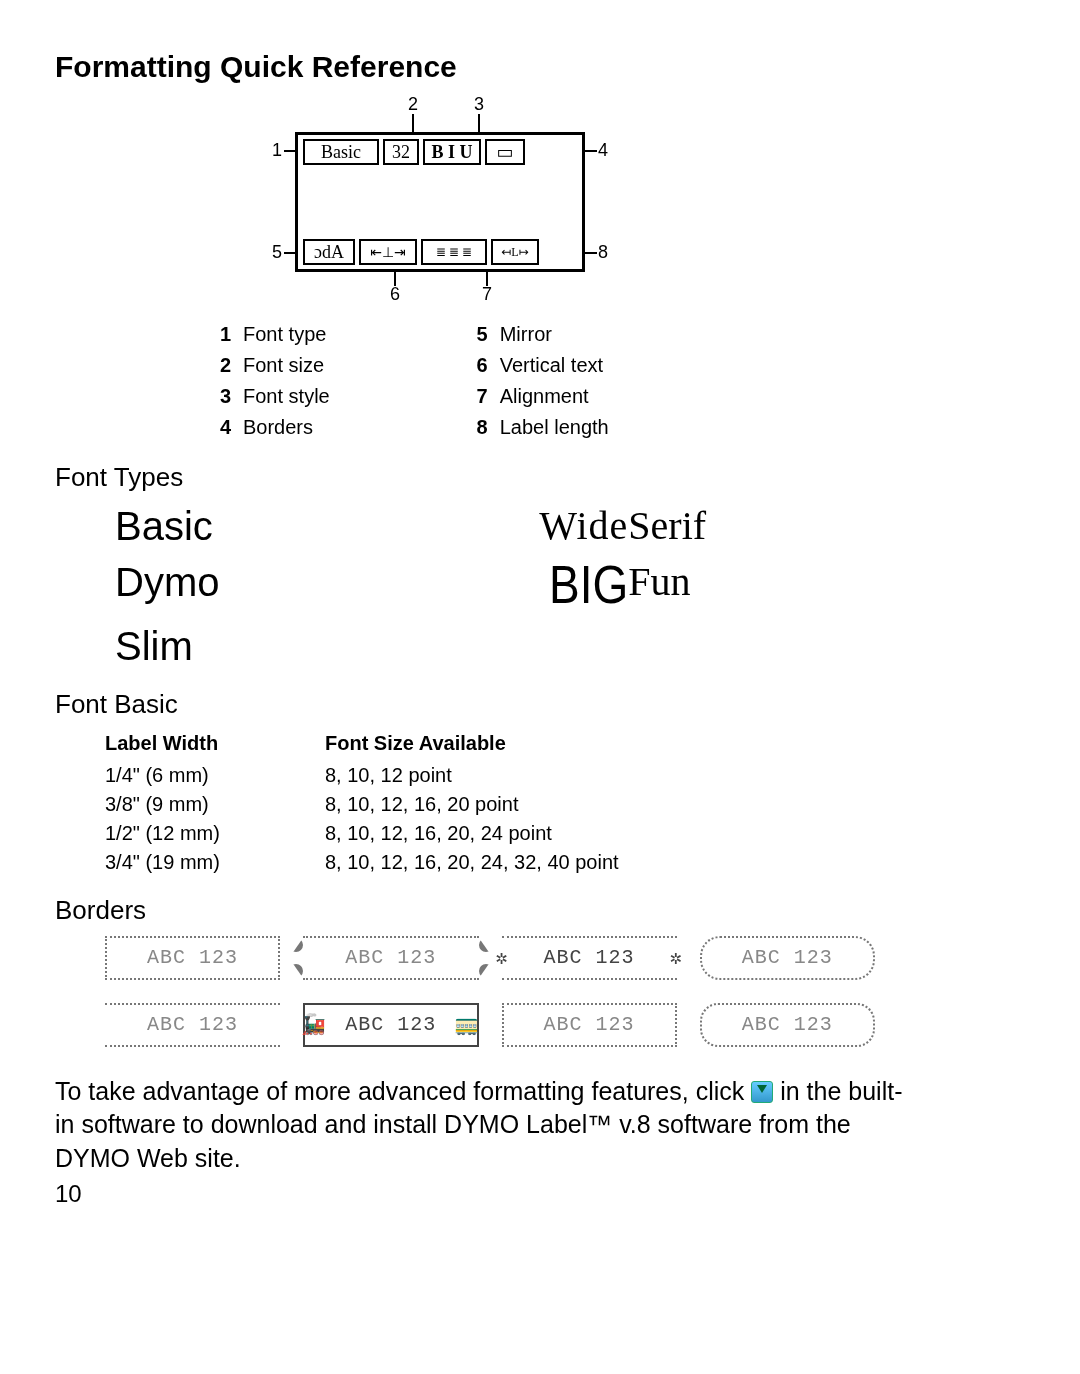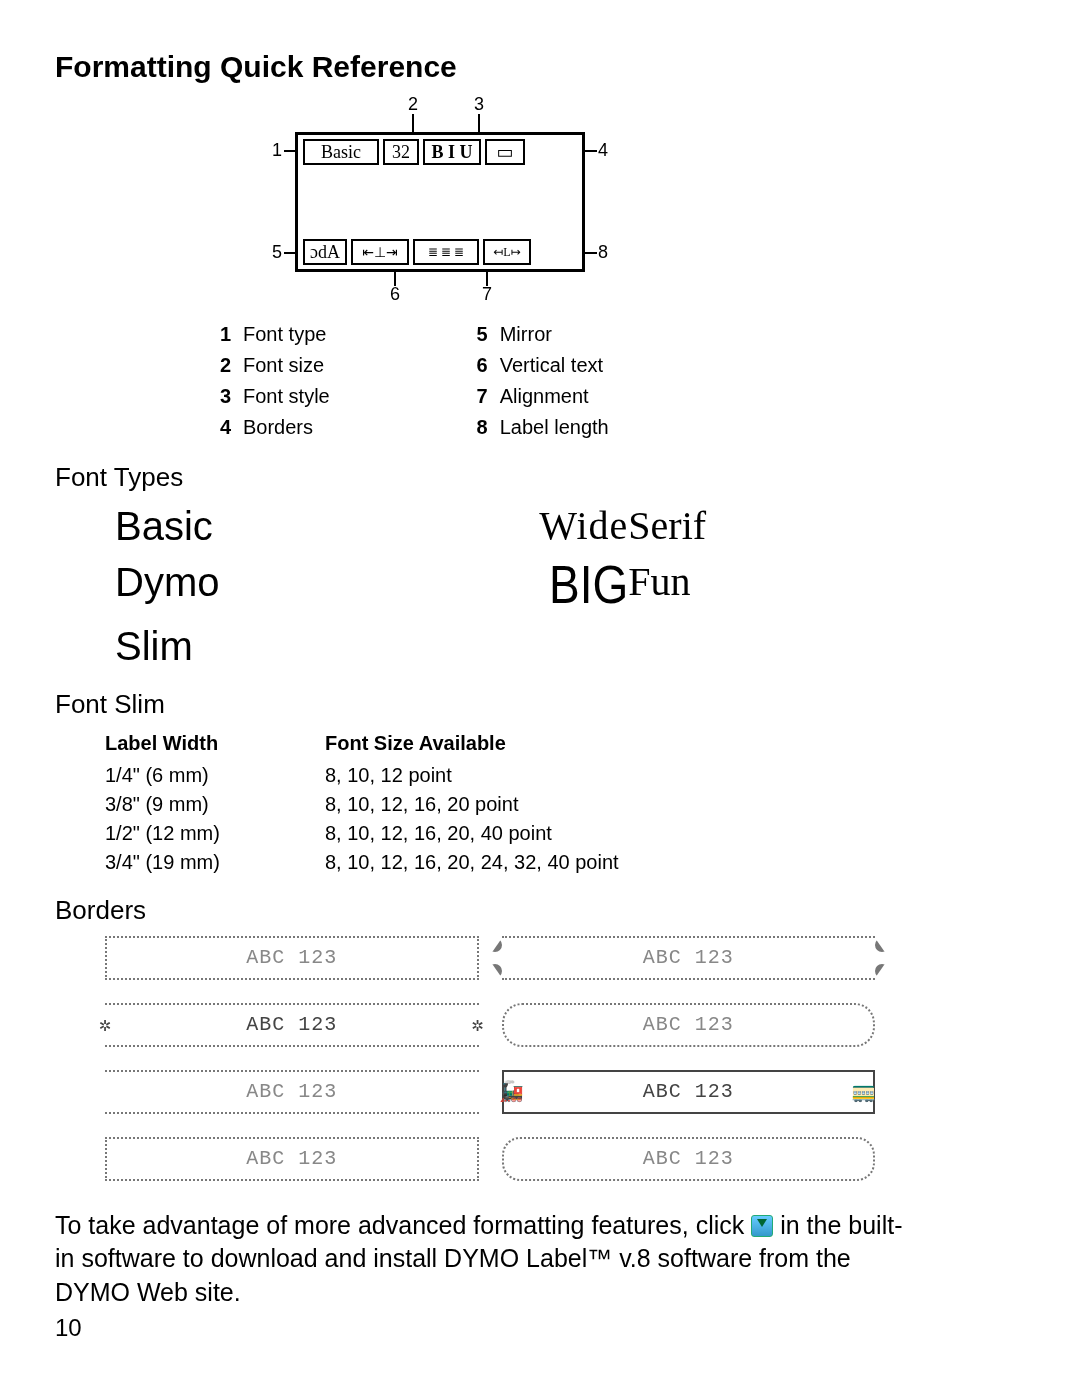--- a/index.html
+++ b/index.html
@@ -86,21 +86,21 @@
   
   
   .size-table { margin-left: 50px; font-size: 20px; border-collapse: collapse;}
   .size-table th { text-align: left; font-weight:700; padding: 4px 30px 6px 0;}
   .size-table td { padding: 3px 30px 3px 0;}
   .size-table td:first-child { width: 190px; }
 
   
   .borders-grid {
     display: grid;
-    grid-template-columns: repeat(2, 1fr);
+    grid-template-columns: repeat(4, 1fr);
     column-gap: 80px;
     row-gap: 16px;
     margin: 10px 40px 0 50px;
     gap: 23px;
   }
   .bswatch {
     display:flex; align-items:center; justify-content:center;
     height: 40px;
     font-family: "Courier New", monospace;
     font-size: 20px;
@@ -164,21 +164,21 @@
   <div class="tick-h" style="left:365px; top:158px; width:12px;"></div>
 
   <div class="screen">
     <div class="row top">
       <div class="cell" style="width:76px;">Basic</div>
       <div class="cell" style="width:36px;">32</div>
       <div class="cell" style="width:58px;font-weight:700;font-family:Georgia,serif;">B I U</div>
       <div class="cell" style="width:40px;">▭</div>
     </div>
     <div class="row bot">
-      <div class="cell" style="width:44px;">ɔdA</div>
+      <div class="cell" style="width:52px;">ɔdA</div>
       <div class="cell" style="width:58px;font-size:14px;">⇤⊥⇥</div>
       <div class="cell" style="width:66px;font-size:12px;">≣ ≣ ≣</div>
       <div class="cell" style="width:48px;font-size:12px;">↤L↦</div>
     </div>
   </div>
 </div>
 
 <div class="legend">
   <table>
       <tbody>
@@ -227,40 +227,40 @@
   <div class="f-basic">Basic</div>
   <div class="f-wide" style="text-align:right">Wide</div>
   <div class="f-serif">Serif</div>
   <div class="f-dymo">Dymo</div>
   <div class="f-big" style="text-align:right;font-size:46px">BIG</div>
   <div class="f-fun">Fun</div>
   <div class="f-slim">Slim</div>
   <div></div>
 </div>
 
-<h2 class="section">Font Slim</h2>
+<h2 class="section">Font Basic</h2>
 <table class="size-table">
   <thead>
       <tr>
     <th>Label Width</th>
     <th>Font Size Available</th>
   </tr>
     </thead>
   <tbody>
     <tr>
         <td>1/4" (6 mm)</td>
         <td>8, 10, 12 point</td>
       </tr>
     <tr>
         <td>3/8" (9 mm)</td>
         <td>8, 10, 12, 16, 20 point</td>
       </tr>
     <tr>
         <td>1/2" (12 mm)</td>
-        <td>8, 10, 12, 16, 20, 40 point</td>
+        <td>8, 10, 12, 16, 20, 24 point</td>
       </tr>
     <tr>
         <td>3/4" (19 mm)</td>
         <td>8, 10, 12, 16, 20, 24, 32, 40 point</td>
       </tr>
   </tbody>
 </table>
 
 <h2 class="section">Borders</h2>
 <div class="borders-grid">

